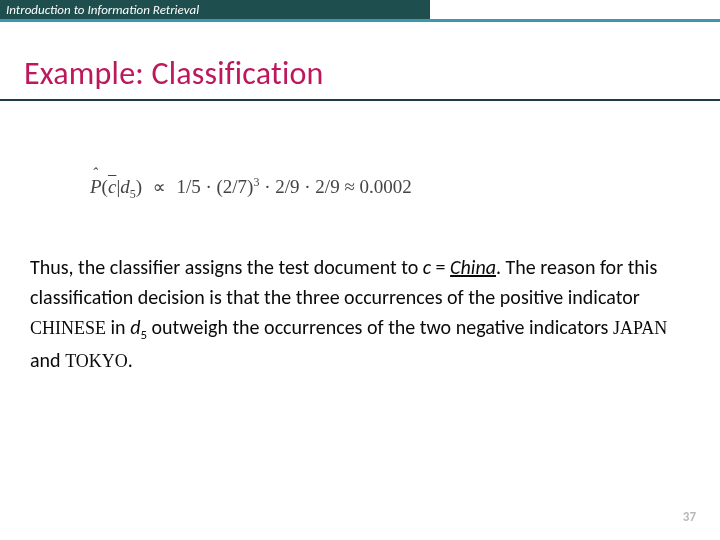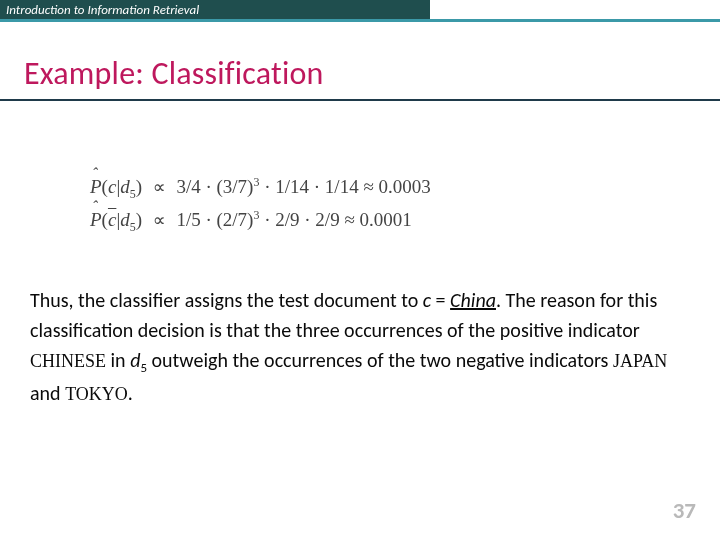--- a/index.html
+++ b/index.html
@@ -70,60 +70,47 @@
   }
   .ital { font-style: italic; }
   .mono { font-family: Liberation Serif, serif; font-size: 18px; }
   .doc-sub { font-size: 13px; vertical-align: sub; }
   .page-num {
     position: absolute;
     bottom: 16px;
     right: 24px;
     color: #b9b9b9;
     font-weight: bold;
-    font-size: 23px;
+    font-size: 13px;
   }
 </style>
 </head>
 <body>
 
 <div class="header">
   <div class="header-left">Introduction to Information Retrieval</div>
   <div class="header-right"></div>
 </div>
 
 <h1 class="title">Example: Classification</h1>
 <div class="title-underline"></div>
 
 <div class="math-block">
   <div class="math-row">
-    <span class="hat ital">P</span>(<span class="ital">c</span>|<span class="ital">d</span><span class="sub">5</span>)
-    <span class="propto">∝</span>
-    <span>3/4</span>
-    <span>·</span>
-    <span>(3/7)</span><span class="sup">3</span>
-    <span>·</span>
-    <span>1/14</span>
-    <span>·</span>
-    <span>1/14</span>
-    <span>≈</span>
-    <span>0.0003</span>
-  </div>
-  <div class="math-row">
     <span class="hat ital">P</span>(<span class="ital overline">c</span>|<span class="ital">d</span><span class="sub">5</span>)
     <span class="propto">∝</span>
     <span>1/5</span>
     <span>·</span>
     <span>(2/7)</span><span class="sup">3</span>
     <span>·</span>
     <span>2/9</span>
     <span>·</span>
     <span>2/9</span>
     <span>≈</span>
-    <span>0.0001</span>
+    <span>0.0002</span>
   </div>
 </div>
 
 <p class="body-text">
   <span>Thus, the classifier assigns the test document to </span><span class="ital">c</span><span> = </span><span class="ital" style="text-decoration:underline">China</span><span>. The reason for this classification decision is that the three occurrences of the positive indicator </span><span class="mono">CHINESE</span><span> in </span><span class="ital">d</span><span class="doc-sub">5</span><span> outweigh the occurrences of the two negative indicators </span><span class="mono">JAPAN</span><span> and </span><span class="mono">TOKYO</span><span>.</span>
 </p>
 
 <div class="page-num">37</div>
 
 </body></html>

